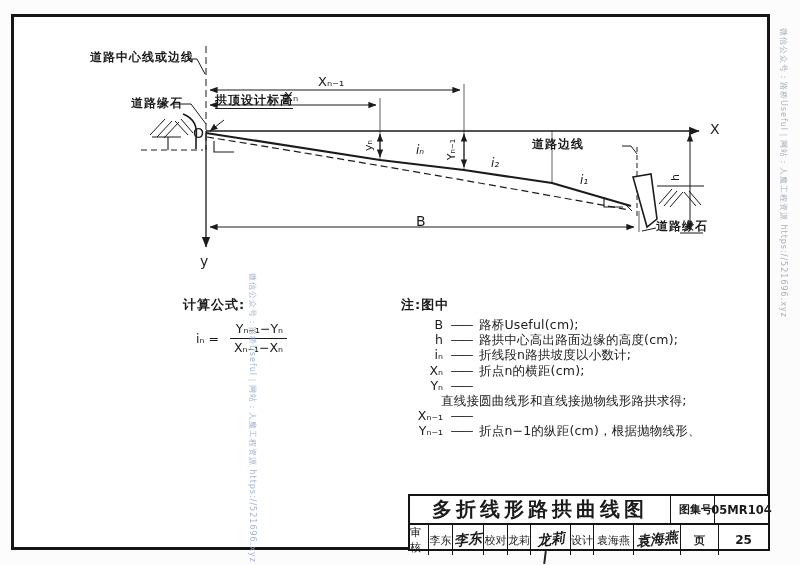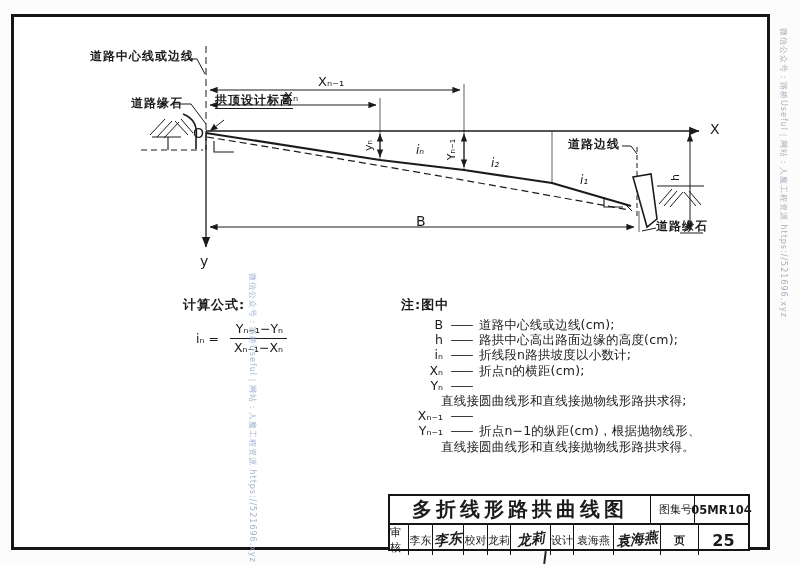--- a/index.html
+++ b/index.html
@@ -28,27 +28,27 @@
   .frac .den{display:block;padding:2px 4px 0;}
   
   .notes{position:absolute;left:401px;top:296px;width:330px;font-size:12.5px;}
   .notes-head{font-weight:bold;font-size:13px;margin-bottom:3px;letter-spacing:1px;}
   .note-row{display:flex;line-height:15.2px;}
   .note-term{width:42px;text-align:right;flex:none;}
   .note-dash{width:36px;text-align:center;flex:none;letter-spacing:-2px;}
   .note-text{flex:1;letter-spacing:0.2px;}
   .note-cont{margin-left:40px;line-height:15.2px;letter-spacing:0.2px;}
   
-  .tblock{position:absolute;left:388px;top:494px;width:362px;height:57px;border:2px solid #141414;box-sizing:border-box;display:flex;flex-direction:column;background:#fff;}
+  .tblock{position:absolute;left:408px;top:494px;width:362px;height:57px;border:2px solid #141414;box-sizing:border-box;display:flex;flex-direction:column;background:#fff;}
   .trow1{display:flex;height:34px;border-bottom:2px solid #141414;box-sizing:border-box;}
   .trow2{display:flex;flex:1;}
   .tcell{border-right:1.6px solid #141414;box-sizing:border-box;display:flex;align-items:center;justify-content:center;overflow:visible;}
   .tcell:last-child{border-right:none;text-align:right;}
   .tb-title{flex:1;font-size:20px;font-weight:bold;letter-spacing:4px;}
-  .tb-atlas-label{width:38px;font-size:11px;font-weight:normal;margin-left:6px;}
+  .tb-atlas-label{width:38px;font-size:11px;font-weight:bold;margin-left:6px;}
   .tb-atlas-no{width:53px;font-size:11.5px;font-weight:bold;letter-spacing:0;}
   .small{font-size:11px;}
   .sig{font-family:"DejaVu Serif","Liberation Serif",serif;font-style:italic;font-weight:bold;font-size:14px;transform:rotate(-7deg);white-space:nowrap;}
   
   .wm{position:absolute;color:#90a6c9;font-size:8px;letter-spacing:1px;white-space:nowrap;transform:rotate(90deg);transform-origin:0 0;opacity:0.85;}
 </style>
 </head>
 <body>
 
 <div class="frame"></div>
@@ -111,53 +111,53 @@
       <path d="M175,121 L188,135"></path>
         <path d="M181,119 L193,133"></path>
     </g>
     <path d="M152,137 H181" stroke-width="1"></path>
     <path d="M183,114 Q199,120 196,139 V149" stroke-width="1.6"></path>
     <path d="M168,137 V150" stroke-width="1.1"></path>
     <path d="M141,150 H203" stroke-width="1" stroke-dasharray="6,4"></path>
   </g>
 </svg>
 
-<div class="lbl cjk" style="left:90px;top:51px;font-family:Liberation Mono, monospace;">道路中心线或边线</div>
+<div class="lbl cjk" style="left:90px;top:51px;">道路中心线或边线</div>
 <div class="lbl cjk" style="left:131px;top:97px;">道路缘石</div>
 <div class="lbl cjk underl" style="left:215px;top:94px;">拱顶设计标高</div>
 <div class="lbl math" style="left:193px;top:126px;font-size:14px;">O</div>
 <div class="lbl math" style="left:710px;top:122px;font-size:14px;">X</div>
 <div class="lbl math" style="left:200px;top:254px;font-size:14px;">y</div>
 <div class="lbl math" style="left:318px;top:75px;">Xₙ₋₁</div>
 <div class="lbl math" style="left:284px;top:90px;">Xₙ</div>
 <div class="lbl ital" style="left:416px;top:144px;">iₙ</div>
 <div class="lbl ital" style="left:491px;top:157px;">i₂</div>
 <div class="lbl ital" style="left:580px;top:174px;">i₁</div>
 <div class="lbl vrot" style="left:363px;top:140px;">yₙ</div>
 <div class="lbl vrot" style="left:441px;top:144px;">Yₙ₋₁</div>
 <div class="lbl vrot" style="left:672px;top:172px;">h</div>
 <div class="lbl math" style="left:416px;top:214px;font-size:14px;">B</div>
-<div class="lbl cjk" style="left:568px;top:138px;">道路边线</div>
+<div class="lbl cjk" style="left:532px;top:138px;">道路边线</div>
 <div class="lbl cjk" style="left:656px;top:220px;">道路缘石</div>
 
 <div class="formula-head">计算公式:</div>
 <div class="formula">
   <span>iₙ =</span>
   <span class="frac">
     <span class="num">Yₙ₋₁−Yₙ</span>
     <span class="den">Xₙ₋₁−Xₙ</span>
   </span>
 </div>
 
 <div class="notes">
   <div class="notes-head">注:图中</div>
   <div class="note-row">
     <span class="note-term">B</span>
     <span class="note-dash">——</span>
-    <span class="note-text">道路中心线或边线(cm);</span>
+    <span class="note-text">路桥Useful(cm);</span>
   </div>
   <div class="note-row">
     <span class="note-term">h</span>
     <span class="note-dash">——</span>
     <span class="note-text">路拱中心高出路面边缘的高度(cm);</span>
   </div>
   <div class="note-row">
     <span class="note-term">iₙ</span>
     <span class="note-dash">——</span>
     <span class="note-text">折线段n路拱坡度以小数计;</span>
@@ -174,21 +174,20 @@
   <div class="note-cont">直线接圆曲线形和直线接抛物线形路拱求得;</div>
   <div class="note-row">
     <span class="note-term">Xₙ₋₁</span>
     <span class="note-dash">——</span>
   </div>
   <div class="note-row">
     <span class="note-term">Yₙ₋₁</span>
     <span class="note-dash">——</span>
     <span class="note-text">折点n−1的纵距(cm)，根据抛物线形、</span>
   </div>
-  <div class="note-cont">直线接圆曲线形和直线接抛物线形路拱求得。</div>
 </div>
 
 <div class="tblock">
   <div class="trow1">
     <div class="tcell tb-title">多折线形路拱曲线图</div>
     <div class="tcell tb-atlas-label">图集号</div>
     <div class="tcell tb-atlas-no" style="border-right:none;">05MR104</div>
   </div>
   <div class="trow2">
     <div class="tcell small" style="width:19px;">审核</div>
@@ -200,19 +199,19 @@
     <div class="tcell small" style="width:23px;">龙莉</div>
     <div class="tcell" style="width:40px;">
         <span class="sig">龙莉</span>
       </div>
     <div class="tcell small" style="width:23px;">设计</div>
     <div class="tcell small" style="width:40px;">袁海燕</div>
     <div class="tcell" style="width:47px;">
         <span class="sig">袁海燕</span>
       </div>
     <div class="tcell small" style="width:38px;font-weight:bold;">页</div>
-    <div class="tcell" style="flex:1;font-size:16px;font-weight:bold;">25</div>
+    <div class="tcell" style="flex:1;font-size:12px;font-weight:bold;">25</div>
   </div>
 </div>
 <div class="abs" style="left:544px;top:551px;width:2px;height:13px;background:#222;transform:rotate(7deg);"></div>
 
 <div class="wm" style="left:258px;top:273px;">微信公众号：路桥Useful｜网站：人魔工程资源 https://521696.xyz</div>
 <div class="wm" style="left:789px;top:28px;color:#97a1b2;">微信公众号：路桥Useful｜网站：人魔工程资源 https://521696.xyz</div>
 
 </body></html>

